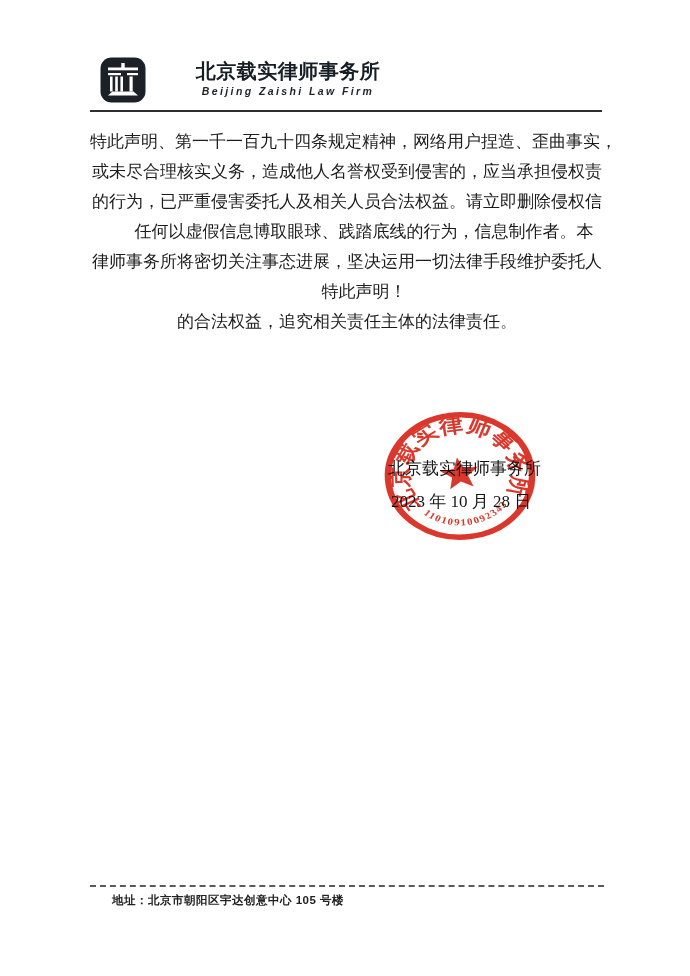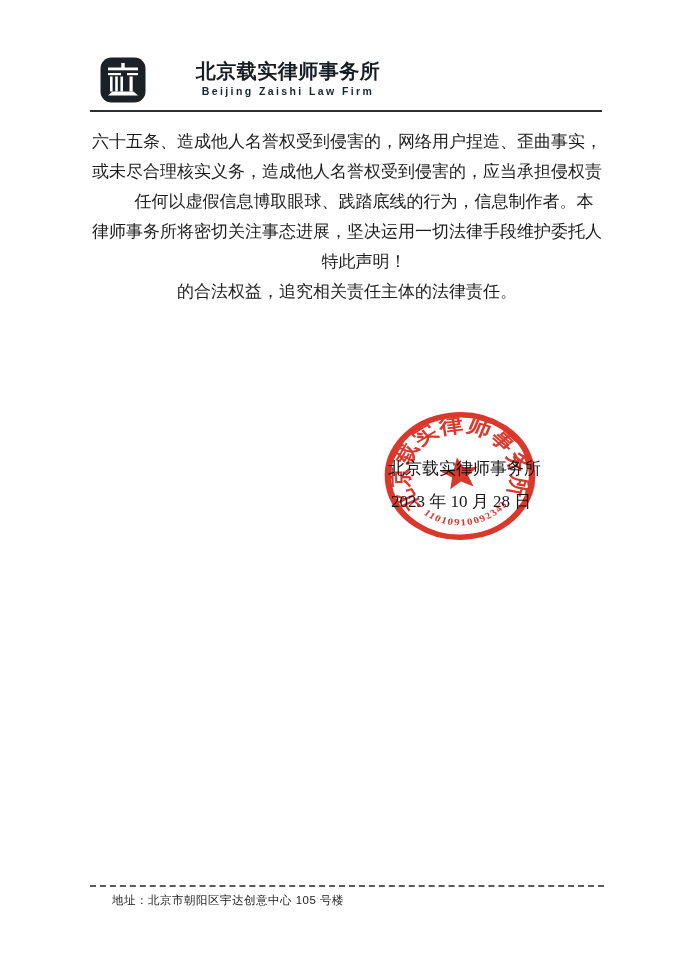--- a/index.html
+++ b/index.html
@@ -22,20 +22,21 @@
     font-family:"Liberation Sans","DejaVu Sans",sans-serif;
   }
   .brand-title{
     font-size:20px;font-weight:bold;color:#161d24;letter-spacing:0.5px;
     line-height:24px;white-space:nowrap;
   }
   .brand-subtitle{
     margin-top:2px;
     font-size:10.5px;font-weight:bold;color:#1b232b;letter-spacing:2.4px;
     white-space:nowrap;
+    font-style:italic;
   }
   .header-rule{
     position:absolute;left:90px;top:110px;width:512px;height:2px;
     background:#2e2e2e;
   }
   
   .body-text{
     position:absolute;left:90px;top:127px;width:514px;
     font-size:17px;line-height:30px;color:#1c1c1c;
   }
@@ -61,21 +62,21 @@
     font-weight:bold;
   }
   
   .footer-rule{
     position:absolute;left:90px;top:885px;width:514px;height:0;
     border-top:2px dashed #5a5a5a;
   }
   .footer-address{
     position:absolute;left:112px;top:893px;
     font-family:"Liberation Sans","DejaVu Sans",sans-serif;
-    font-size:11.5px;font-weight:normal;color:#222;letter-spacing:0.5px;
+    font-size:11.5px;font-weight:bold;color:#222;letter-spacing:0.5px;
     white-space:nowrap;
   }
 </style>
 </head>
 <body>
 
 <div class="page">
 
   <div class="logo">
     <svg width="46" height="46" viewBox="0 0 46 46">
@@ -93,22 +94,23 @@
       </g>
     </svg>
   </div>
   <div class="brand">
     <div class="brand-title">北京载实律师事务所</div>
     <div class="brand-subtitle">Beijing Zaishi Law Firm</div>
   </div>
   <div class="header-rule"></div>
 
   <div class="body-text">
-    <div class="body-line">六十五条、造成他人名誉权受到侵害的，网络用户捏造、歪曲事实，</div>
+    <div class="body-line">特此声明、第一千一百九十四条规定精神，网络用户捏造、歪曲事实，</div>
     <div class="body-line">或未尽合理核实义务，造成他人名誉权受到侵害的，应当承担侵权责</div>
+    <div class="body-line">的行为，已严重侵害委托人及相关人员合法权益。请立即删除侵权信</div>
     <div class="body-line">　　任何以虚假信息博取眼球、践踏底线的行为，信息制作者。本</div>
     <div class="body-line">律师事务所将密切关注事态进展，坚决运用一切法律手段维护委托人</div>
     <div class="body-line">　　特此声明！</div>
     <div class="body-line">的合法权益，追究相关责任主体的法律责任。</div>
   </div>
 
   <div class="sig-firm">北京载实律师事务所</div>
   <div class="sig-date">2023 年 10 月 28 日</div>
 
   <svg class="seal" viewBox="0 0 160 160">

